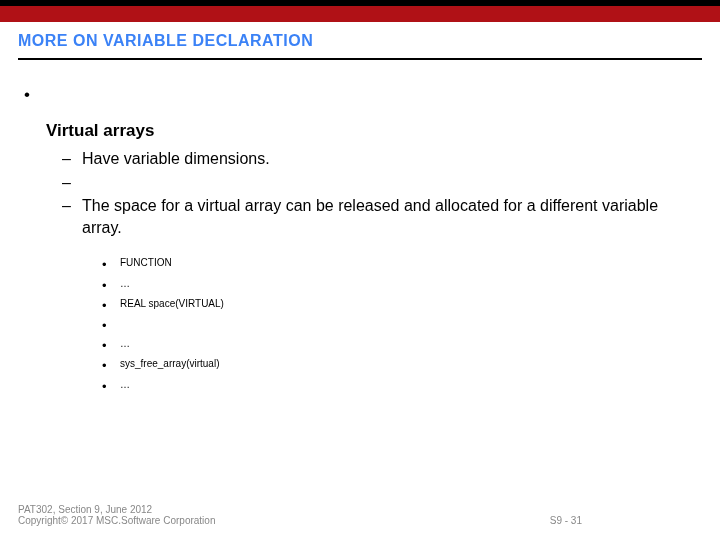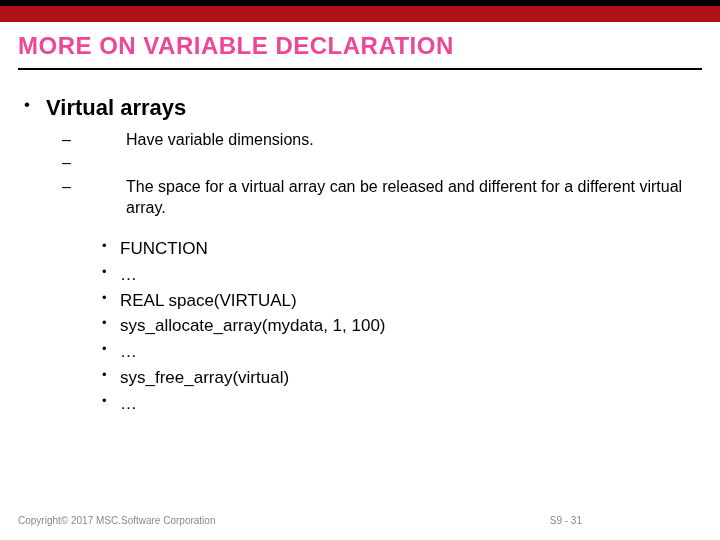--- a/index.html
+++ b/index.html
@@ -18,24 +18,24 @@
   }
   .red-band {
     width: 100%;
     height: 16px;
     background: #b01116;
   }
   .title-area {
     padding: 10px 18px 6px 18px;
   }
   .title-text {
-    font-size: 24px;
+    font-size: 16px;
     font-weight: bold;
     letter-spacing: 0.5px;
-    color: #ec4899;
+    color: #3b82f6;
   }
   .title-underline {
     margin-top: 8px;
     width: 100%;
     height: 2px;
     background: #000;
   }
   .content {
     padding: 18px 24px 0 24px;
     color: #000;
@@ -44,53 +44,53 @@
     display: flex;
     margin-bottom: 6px;
   }
   .lvl1 .bullet {
     font-size: 17px;
     width: 22px;
     flex-shrink: 0;
     line-height: 1.3;
   }
   .lvl1 .txt {
-    font-size: 22px;
+    font-size: 17px;
     font-weight: bold;
     line-height: 1.3;
+    margin-top: 36px;
   }
   .lvl2-wrap { padding-left: 38px; }
   .lvl2 {
     display: flex;
     margin-bottom: 2px;
   }
   .lvl2 .dash {
     font-size: 16px;
     width: 20px;
     flex-shrink: 0;
     line-height: 1.35;
   }
   .lvl2 .txt {
     font-size: 16px;
     line-height: 1.35;
-    margin-left: 44px;
   }
   .lvl3-wrap { padding-left: 78px; margin-top: 18px; }
   .lvl3 {
     display: flex;
     margin-bottom: 2px;
   }
   .lvl3 .dot {
     font-size: 13px;
     width: 18px;
     flex-shrink: 0;
     line-height: 1.4;
   }
   .lvl3 .txt {
-    font-size: 17px;
+    font-size: 10px;
     line-height: 1.4;
   }
   .footer {
     position: absolute;
     bottom: 14px;
     left: 18px;
     right: 18px;
     display: flex;
     justify-content: space-between;
     align-items: flex-end;
@@ -120,55 +120,55 @@
   <div class="lvl2-wrap">
     <div class="lvl2">
       <div class="dash">–</div>
       <div class="txt">Have variable dimensions.</div>
     </div>
     <div class="lvl2">
       <div class="dash">–</div>
     </div>
     <div class="lvl2">
       <div class="dash">–</div>
-      <div class="txt">The space for a virtual array can be released and different for a different virtual array.</div>
+      <div class="txt">The space for a virtual array can be released and allocated for a different variable array.</div>
     </div>
   </div>
 
   <div class="lvl3-wrap">
     <div class="lvl3">
       <div class="dot">•</div>
       <div class="txt">FUNCTION</div>
     </div>
     <div class="lvl3">
       <div class="dot">•</div>
       <div class="txt">…</div>
     </div>
     <div class="lvl3">
       <div class="dot">•</div>
       <div class="txt">REAL space(VIRTUAL)</div>
     </div>
     <div class="lvl3">
       <div class="dot">•</div>
-      <div class="txt">sys_allocate_array(mydata, 1, 100)</div>
     </div>
     <div class="lvl3">
       <div class="dot">•</div>
       <div class="txt">…</div>
     </div>
     <div class="lvl3">
       <div class="dot">•</div>
       <div class="txt">sys_free_array(virtual)</div>
     </div>
     <div class="lvl3">
       <div class="dot">•</div>
       <div class="txt">…</div>
     </div>
   </div>
 
 </div>
 
 <div class="footer">
   <div class="footer-left">
+    <div>PAT302, Section 9, June 2012</div>
     <div>Copyright© 2017 MSC.Software Corporation</div>
   </div>
   <div class="footer-right">S9 - 31</div>
 </div>
 
 </body></html>

